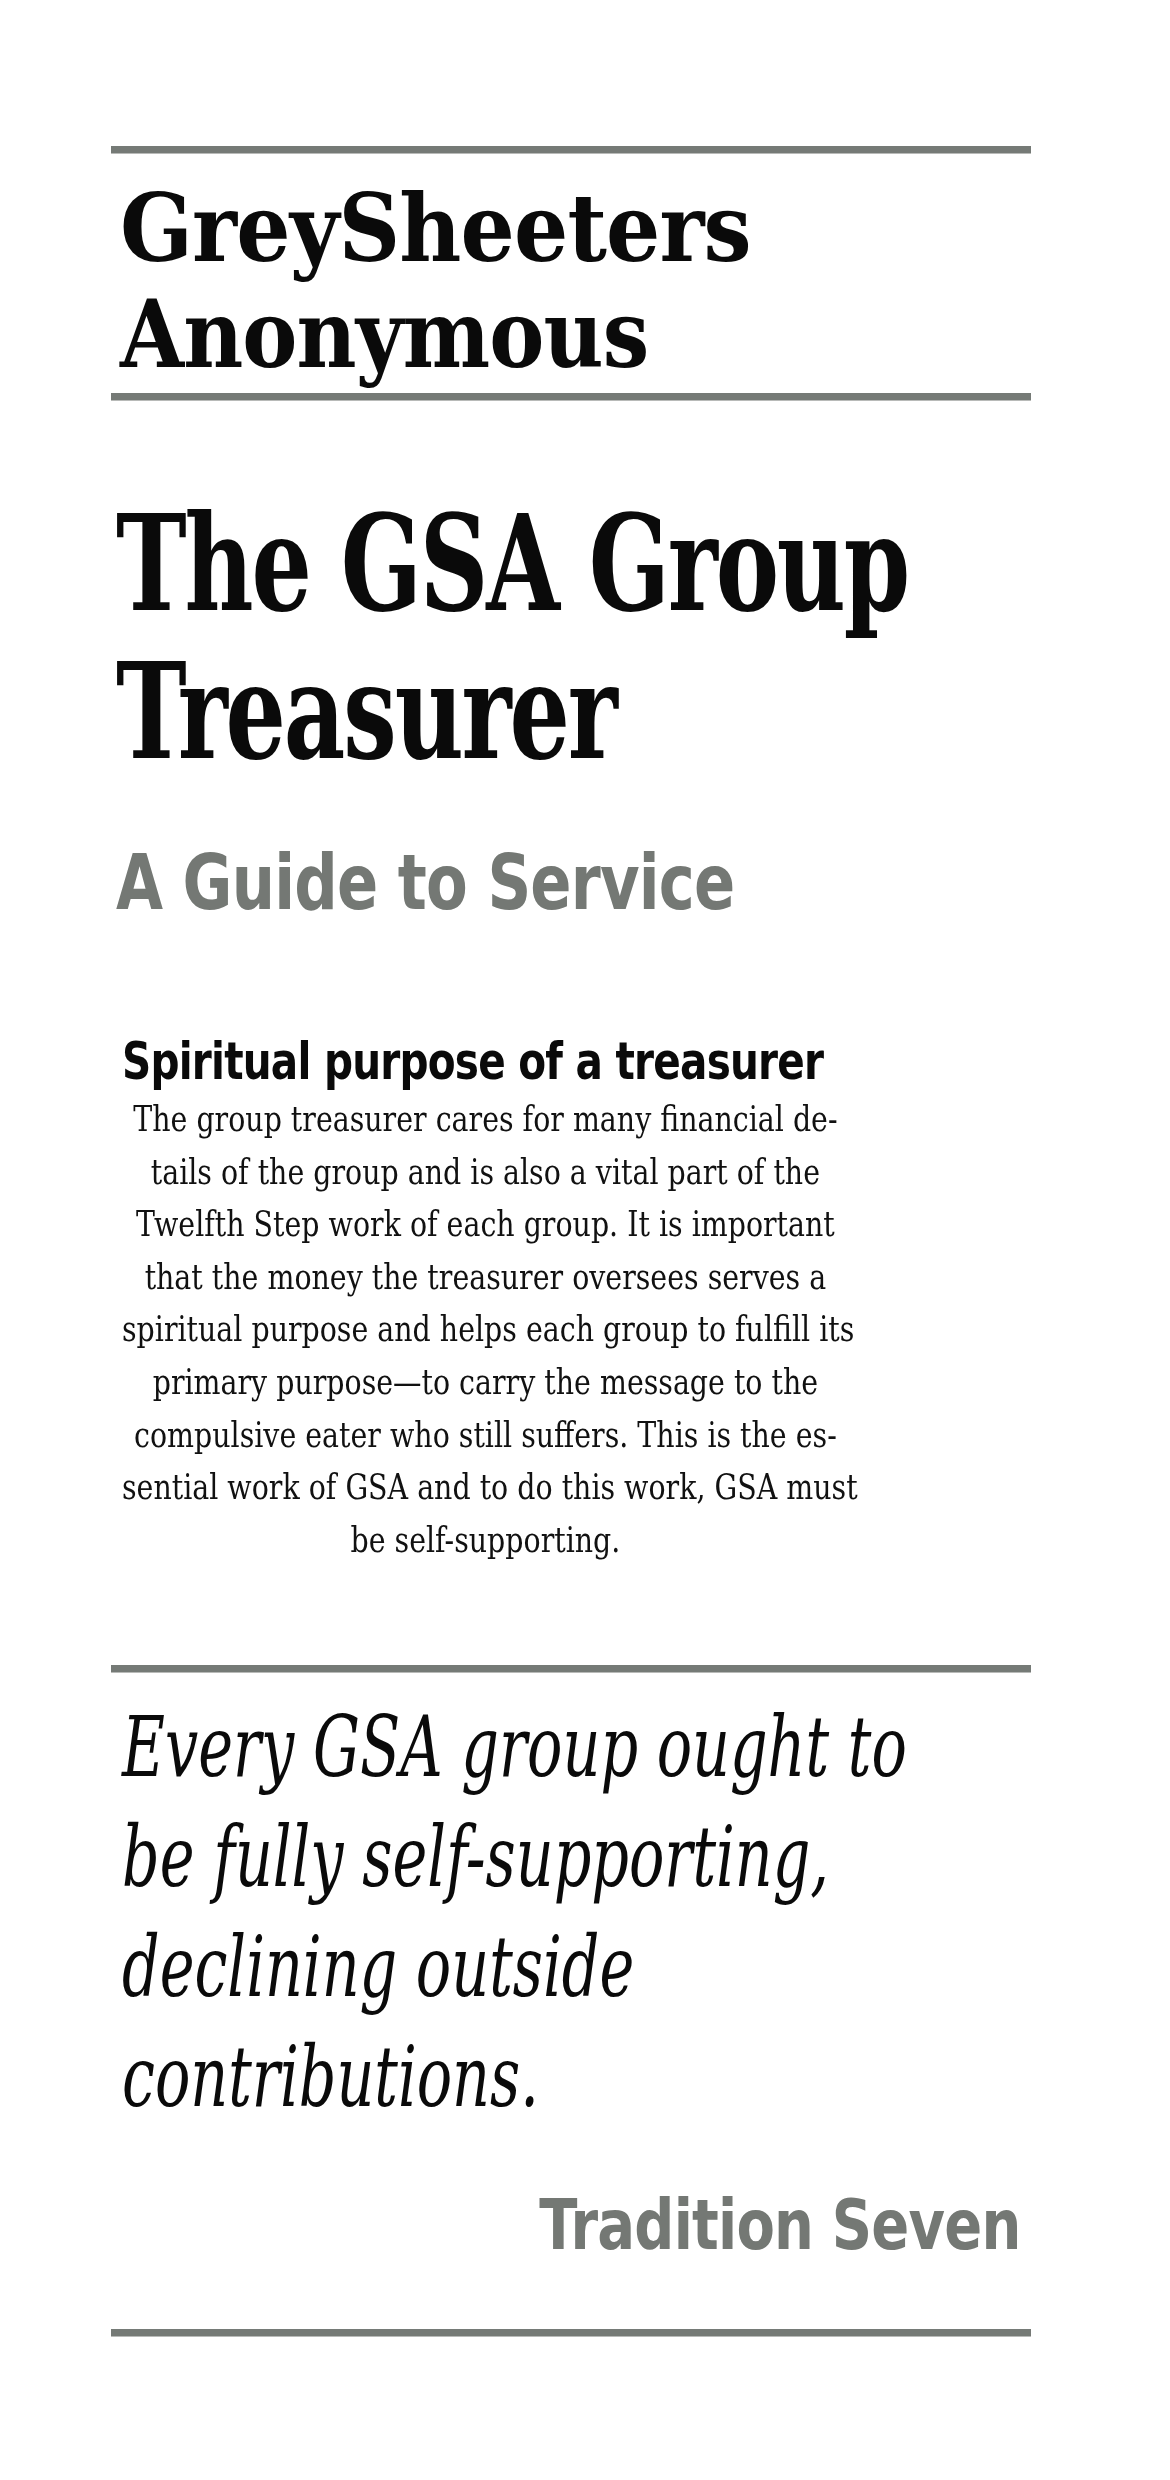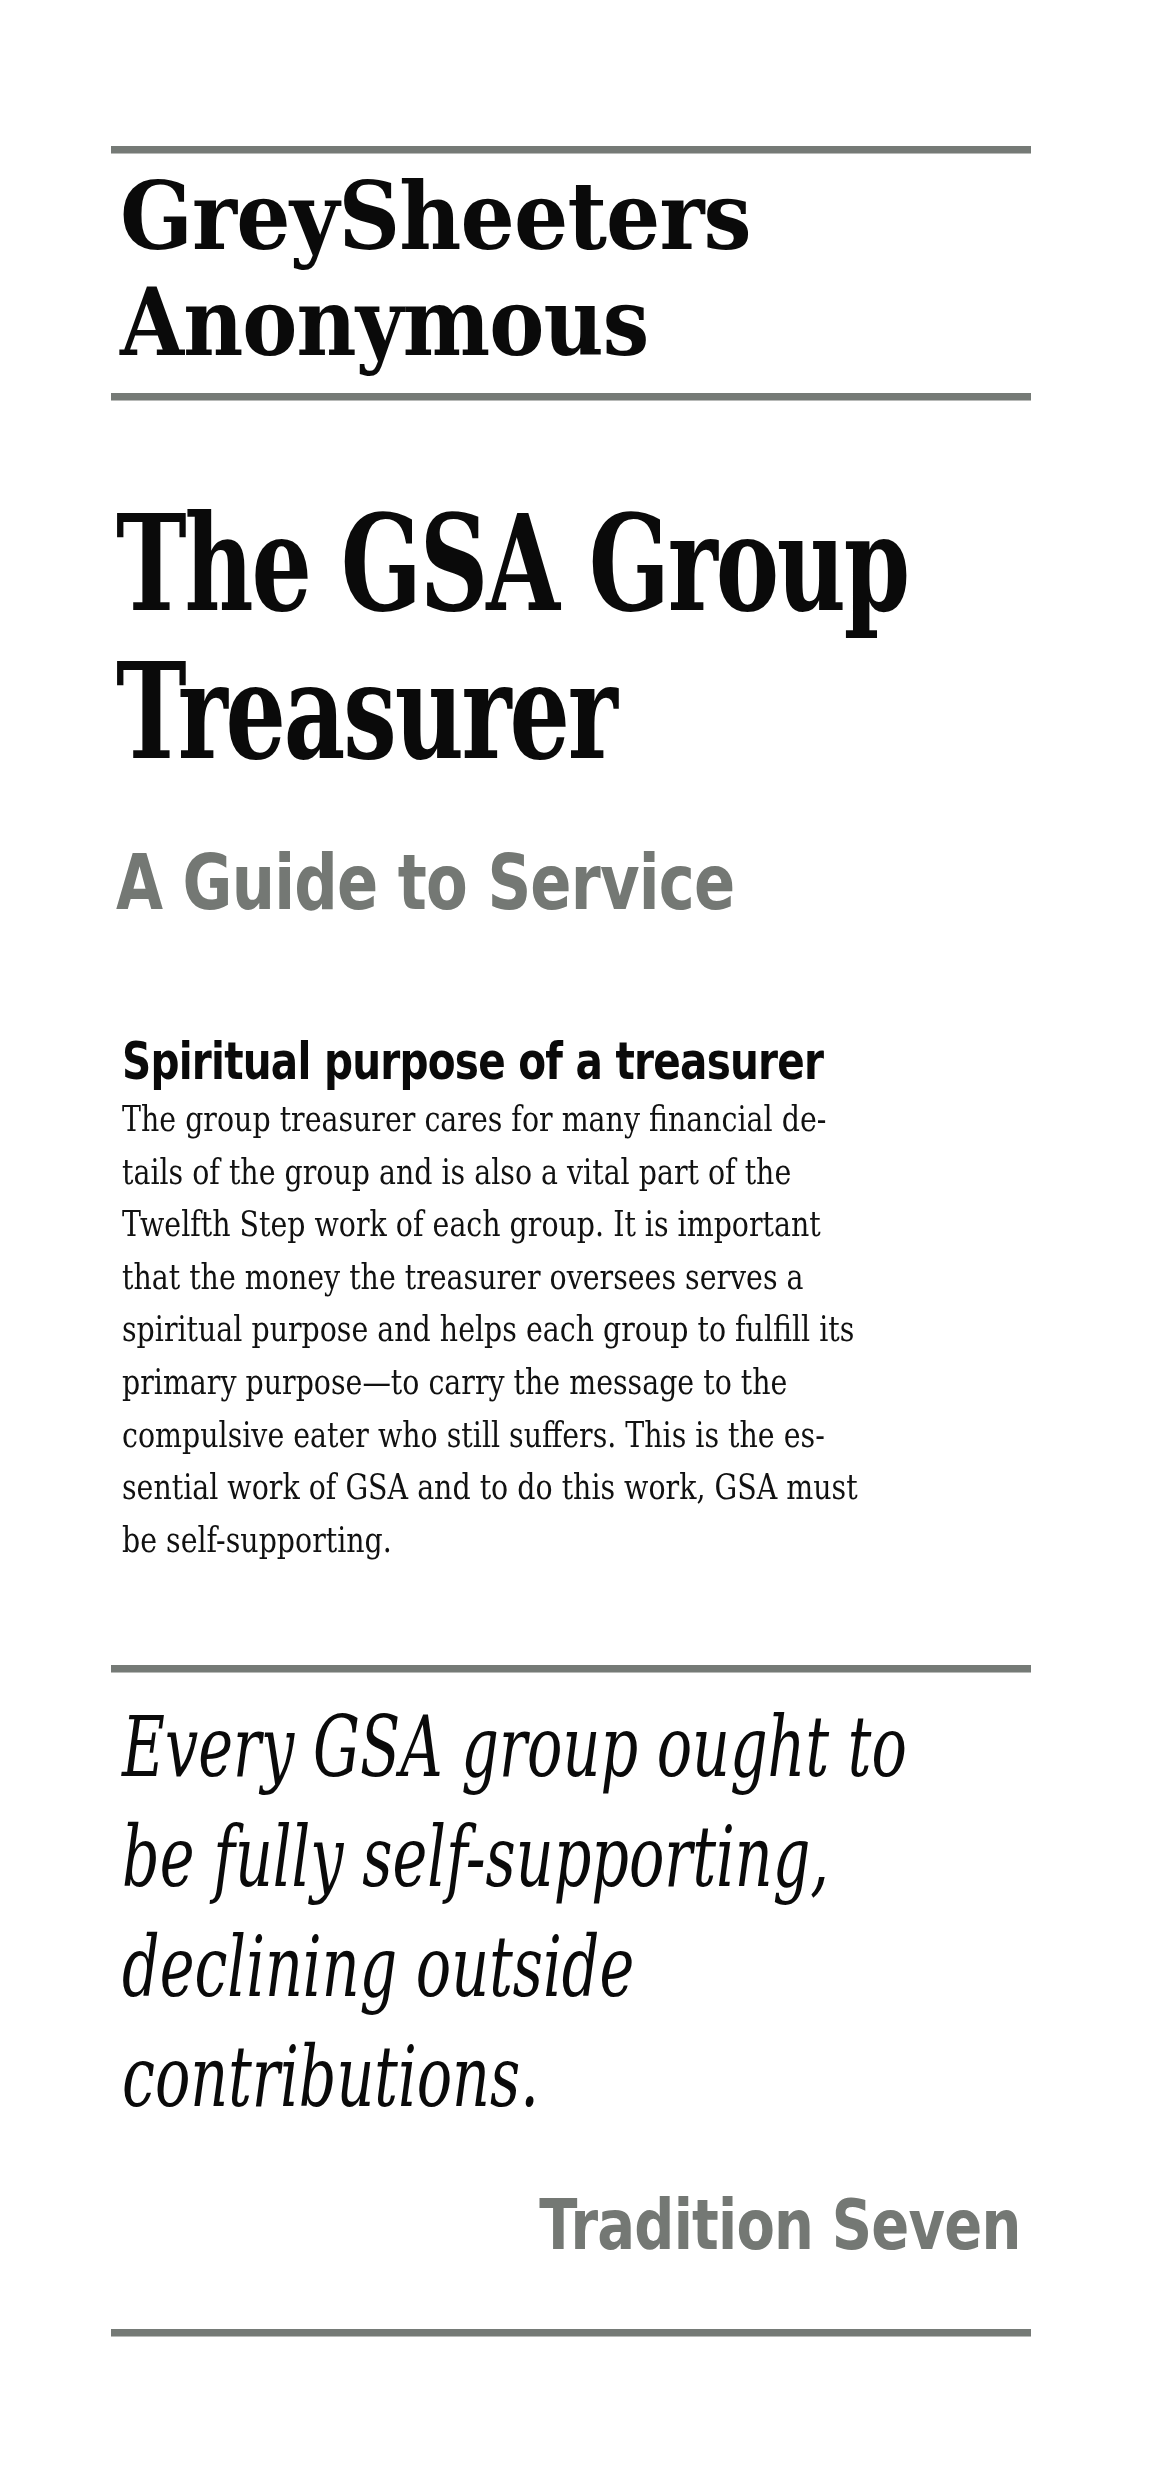--- a/index.html
+++ b/index.html
@@ -24,21 +24,21 @@
       box-sizing: border-box;
     }
     .rule-1 { top: 146px; }
     .rule-2 { top: 393px; }
     .rule-3 { top: 1665px; }
     .rule-4 { top: 2329px; }
 
     .org-name {
       position: absolute;
       left: 120px;
-      top: 164px;
+      top: 176px;
       margin: 0;
       font-family: "DejaVu Serif", serif;
       font-weight: bold;
       font-size: 96px;
       line-height: 106px;
       letter-spacing: -1px;
       color: #0a0a0a;
     }
     .org-line {
       display: block;
@@ -103,20 +103,21 @@
     .section-body {
       position: absolute;
       left: 122px;
       top: 1093px;
       width: 920px;
       margin: 0;
       font-family: "DejaVu Serif", serif;
       font-size: 36px;
       line-height: 52.6px;
       color: #111111;
+      text-align: center;
     }
     .body-line {
       display: block;
       white-space: nowrap;
       transform-origin: left center;
       transform: scaleX(0.79);
     }
 
     .quote {
       position: absolute;

